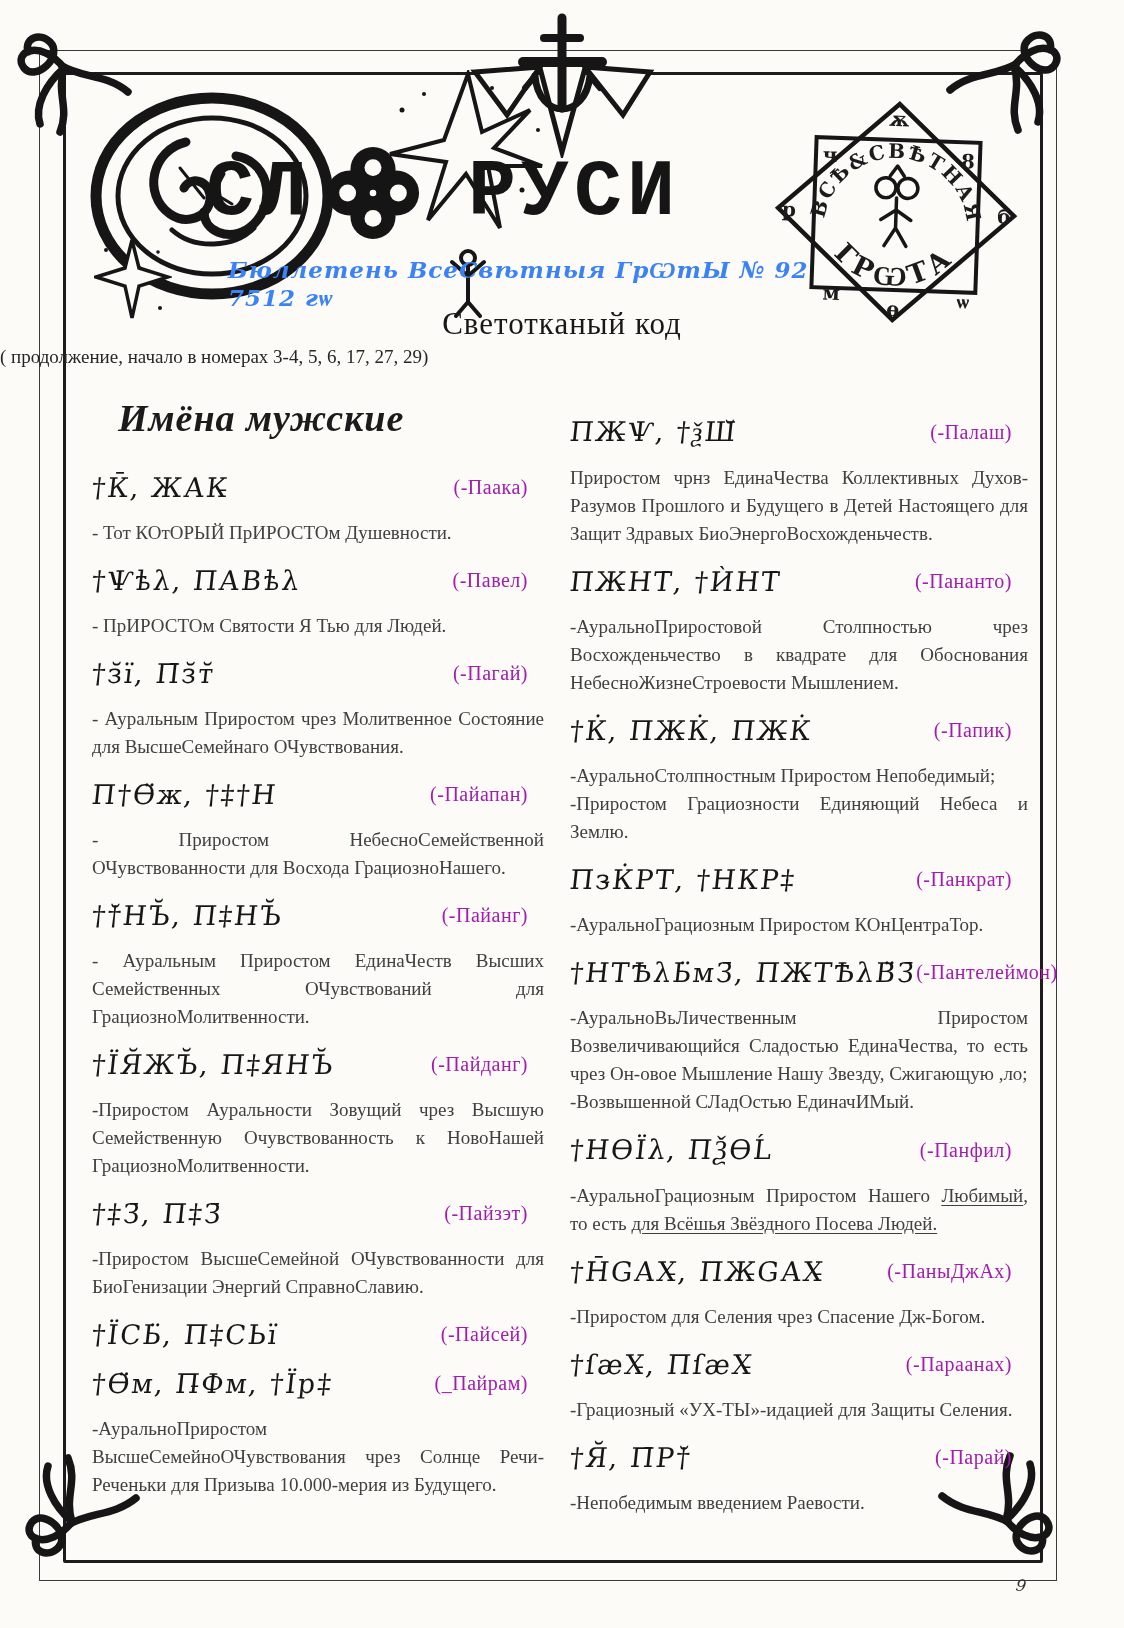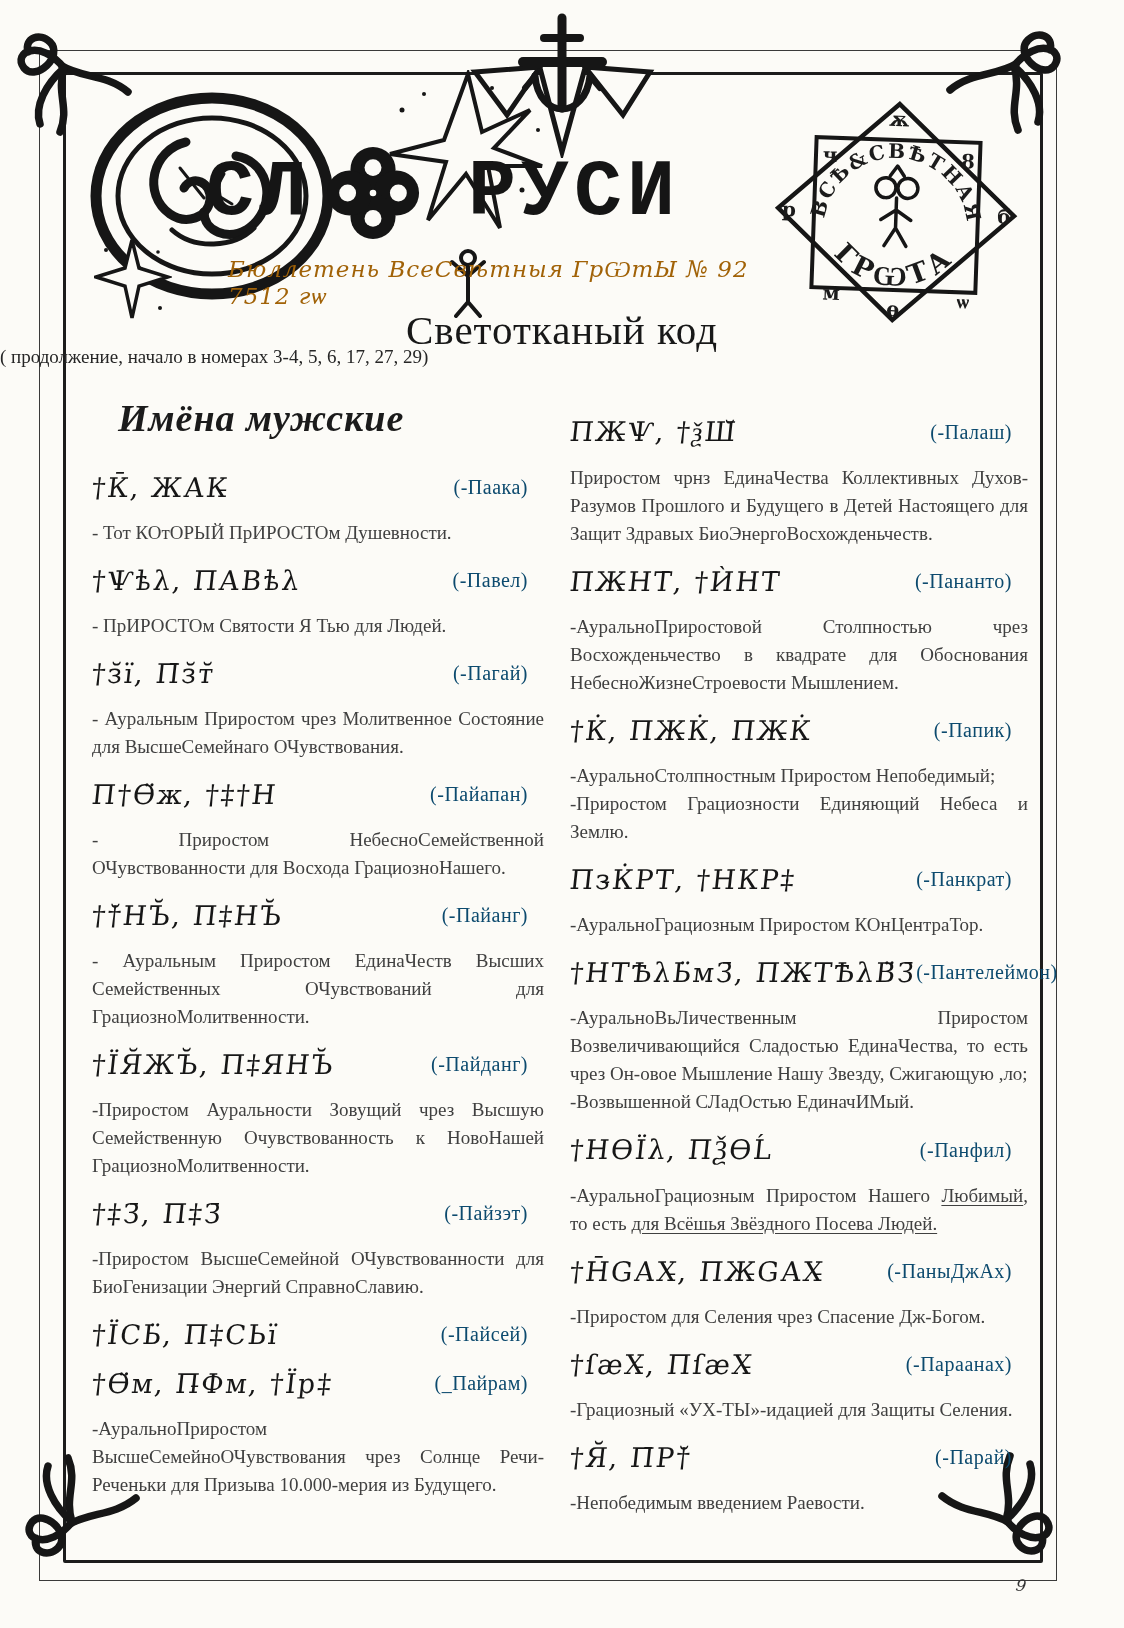--- a/index.html
+++ b/index.html
@@ -19,42 +19,42 @@
   
   .medallion{position:absolute;left:84px;top:90px;width:258px;height:212px;}
   .sparkle-big{position:absolute;left:372px;top:70px;width:195px;height:248px;}
   .sparkle-small{position:absolute;left:94px;top:238px;width:78px;height:84px;}
   .logo{position:absolute;left:206px;top:146px;display:flex;align-items:center;
         font-family:Liberation Mono, monospace;font-weight:bold;font-size:80px;
         letter-spacing:5px;color:#151515;line-height:1;}
   .logo .qf{width:94px;height:94px;margin:0 14px;}
   .logo .sp{display:inline-block;width:34px;}
   .tagline{position:absolute;left:228px;top:256px;width:590px;
-           font-family:"DejaVu Serif",serif;font-style:italic;font-weight:normal;
-           font-size:23px;letter-spacing:1px;color:#a16207;}
+           font-family:"DejaVu Serif",serif;font-style:italic;font-weight:bold;
+           font-size:23px;letter-spacing:1px;color:#3b82f6;}
   .seal{position:absolute;left:772px;top:100px;width:248px;height:228px;transform:rotate(2deg);}
   .seal text{font-family:"DejaVu Serif",serif;font-weight:bold;fill:#1b1b1b;}
   
   .title{position:absolute;left:0;top:306px;width:100%;text-align:center;
-         font-size:41px;letter-spacing:1px;color:#181818;}
+         font-size:31px;letter-spacing:1px;color:#181818;}
   .subtitle{position:absolute;left:0;top:346px;width:100%;text-align:left;
             font-size:19px;color:#262626;}
   
   .main{position:absolute;left:92px;top:390px;width:936px;display:flex;gap:26px;}
   .col{display:flex;flex-direction:column;}
   .col.left{width:452px;}
   .col.right{width:458px;padding-top:14px;}
   .sec-head{font-style:italic;font-weight:600;font-size:38px;color:#1b1b1b;
             margin:6px 0 20px 26px;letter-spacing:1px;}
   .entry{margin-bottom:6px;}
   .ehead{display:flex;justify-content:space-between;align-items:center;
          margin-top:12px;padding-right:16px;}
   .glyphs{font-family:"DejaVu Serif",serif;font-size:27px;letter-spacing:2px;
           color:#161616;display:inline-block;transform:skewX(-6deg);white-space:nowrap;}
-  .ename{font-size:20px;color:#0c4a6e;letter-spacing:.5px;white-space:nowrap;}
+  .ename{font-size:20px;color:#a21caf;letter-spacing:.5px;white-space:nowrap;}
   .desc{font-size:19px;line-height:28px;text-align:justify;margin:16px 0 0 0;
         color:#404040;white-space:pre-line;}
   .u{text-decoration:underline;text-underline-offset:3px;}
   .page-mark{position:absolute;left:1016px;top:1576px;font-size:16px;color:#333;
              font-family:"DejaVu Serif",serif;font-style:italic;transform:rotate(8deg);}
   svg .ink{stroke:#161616;fill:none;stroke-linecap:round;stroke-linejoin:round;}
 </style>
 </head>
 <body>
 

